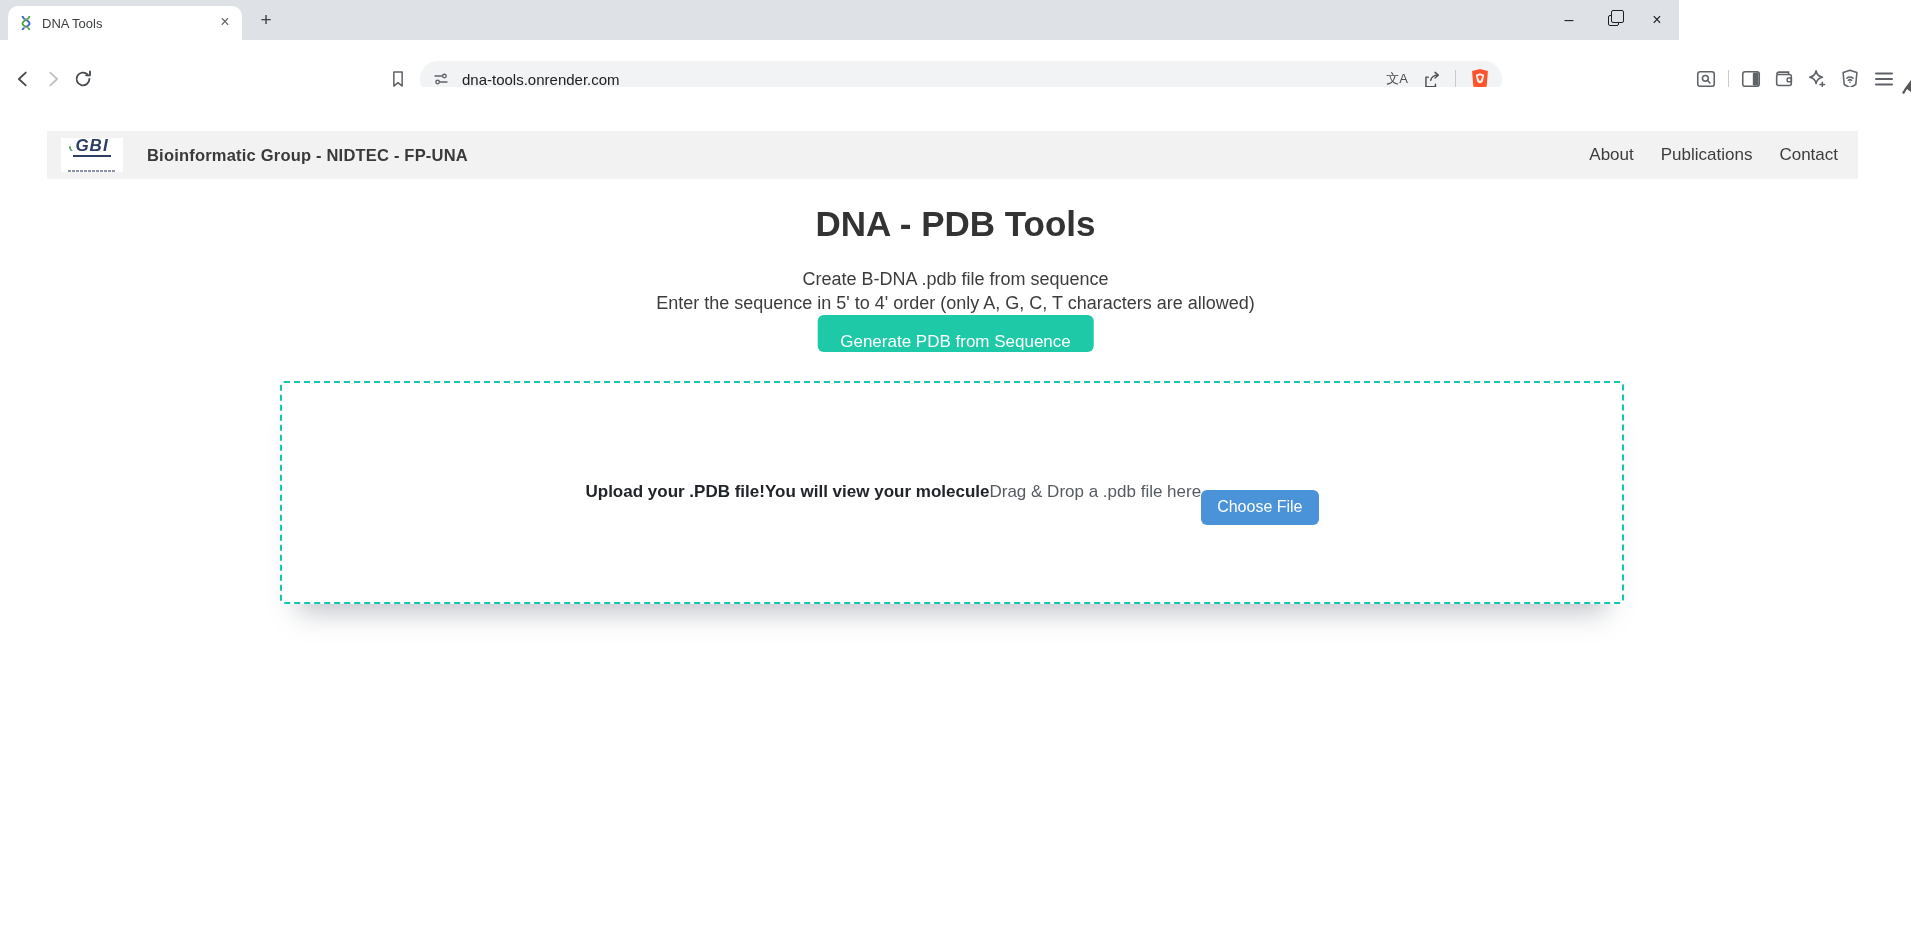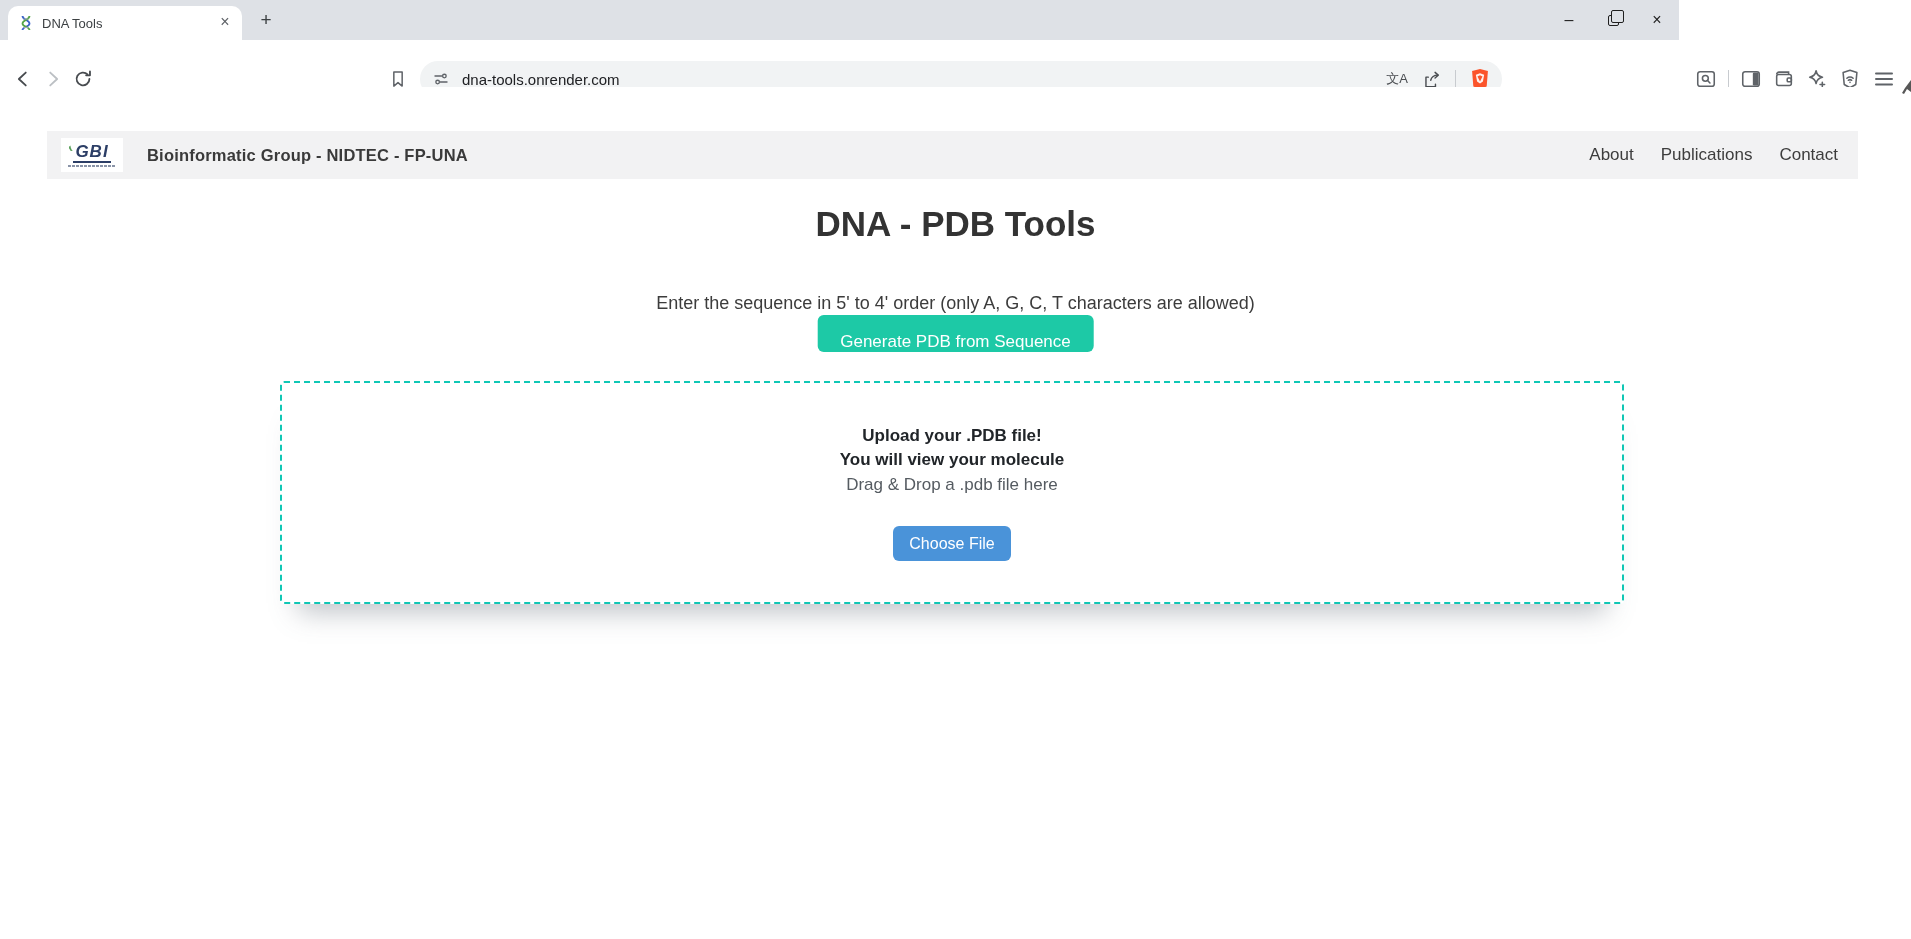--- a/index.html
+++ b/index.html
@@ -47,21 +47,21 @@
 
   
   .page { position:absolute; top:87px; left:0; width:1911px; height:852px; background:#ffffff; }
 
   .site-header {
     position:absolute; left:47px; top:44px; width:1811px; height:48px;
     background:#f2f2f3; display:flex; align-items:center; padding:0 14px;
   }
   .logo-box {
     width:62px; height:34px; background:#ffffff; display:flex; flex-direction:column;
-    align-items:center; justify-content:center; position:relative;
+    align-items:center; justify-content:space-between; position:relative;
   }
   .logo-text {
     font-size:17px; font-weight:700; color:#2c3e66; letter-spacing:1px; line-height:16px;
     border-bottom:2px solid #2c3e66; padding:0 2px 1px 2px; font-style:italic;
   }
   .logo-leaf { position:absolute; left:8px; top:7px; width:6px; height:6px; border-left:2px solid #5aa05a; border-radius:50% 0 0 50%; transform:rotate(-20deg); }
   .logo-sub { width:48px; height:2px; margin-top:2px;
     background:repeating-linear-gradient(90deg,#8a94a8 0 3px,transparent 3px 4px); }
   .brand { margin-left:24px; font-size:16.5px; font-weight:700; color:#3a3a3a; letter-spacing:.2px; }
   .site-nav { margin-left:auto; display:flex; gap:27px; padding-right:6px; }
@@ -74,21 +74,21 @@
   .sub2 { top:206px; }
   .gen-btn {
     position:absolute; top:228px; left:50%; transform:translateX(-50%);
     height:37px; line-height:37px; padding:8px 23px; border:none; border-radius:6px;
     background:#1dc9a6; color:#ffffff; font-size:17px; font-family:inherit; cursor:pointer;
   }
 
   .dropzone {
     position:absolute; left:280px; top:294px; width:1344px; height:223px;
     border:2px dashed #10c7b5; border-radius:4px; background:#ffffff;
-    display:flex; flex-direction:column; align-items:center; justify-content:center;
+    display:flex; flex-direction:row; align-items:center; justify-content:center;
     box-shadow:0 26px 26px -18px rgba(110,120,130,.45);
   }
   .dz-bold { font-size:17px; font-weight:700; color:#212529; line-height:24.5px; }
   .dz-hint { font-size:17px; color:#555b61; line-height:24.5px; }
   .choose-btn {
     margin-top:29px; height:35px; padding:0 16px; border:none; border-radius:6px;
     background:#4a93d9; color:#ffffff; font-size:16px; font-family:inherit; cursor:pointer;
   }
 
   .cursor-mark { position:absolute; right:0px; top:80px; width:9px; height:14px; }
@@ -230,20 +230,21 @@
     </div>
     <span class="brand">Bioinformatic Group - NIDTEC - FP-UNA</span>
     <div class="site-nav">
       <span class="nav-link">About</span>
       <span class="nav-link">Publications</span>
       <span class="nav-link">Contact</span>
     </div>
   </div>
 
   <h1 class="page-title" style="margin:0">DNA - PDB Tools</h1>
+  <div class="sub-line sub1">Create B-DNA .pdb file from sequence</div>
   <div class="sub-line sub2">Enter the sequence in 5' to 4' order (only A, G, C, T characters are allowed)</div>
   <button class="gen-btn">Generate PDB from Sequence</button>
 
   <div class="dropzone">
     <div class="dz-bold">Upload your .PDB file!</div>
     <div class="dz-bold">You will view your molecule</div>
     <div class="dz-hint">Drag &amp; Drop a .pdb file here</div>
     <button class="choose-btn">Choose File</button>
   </div>
 

